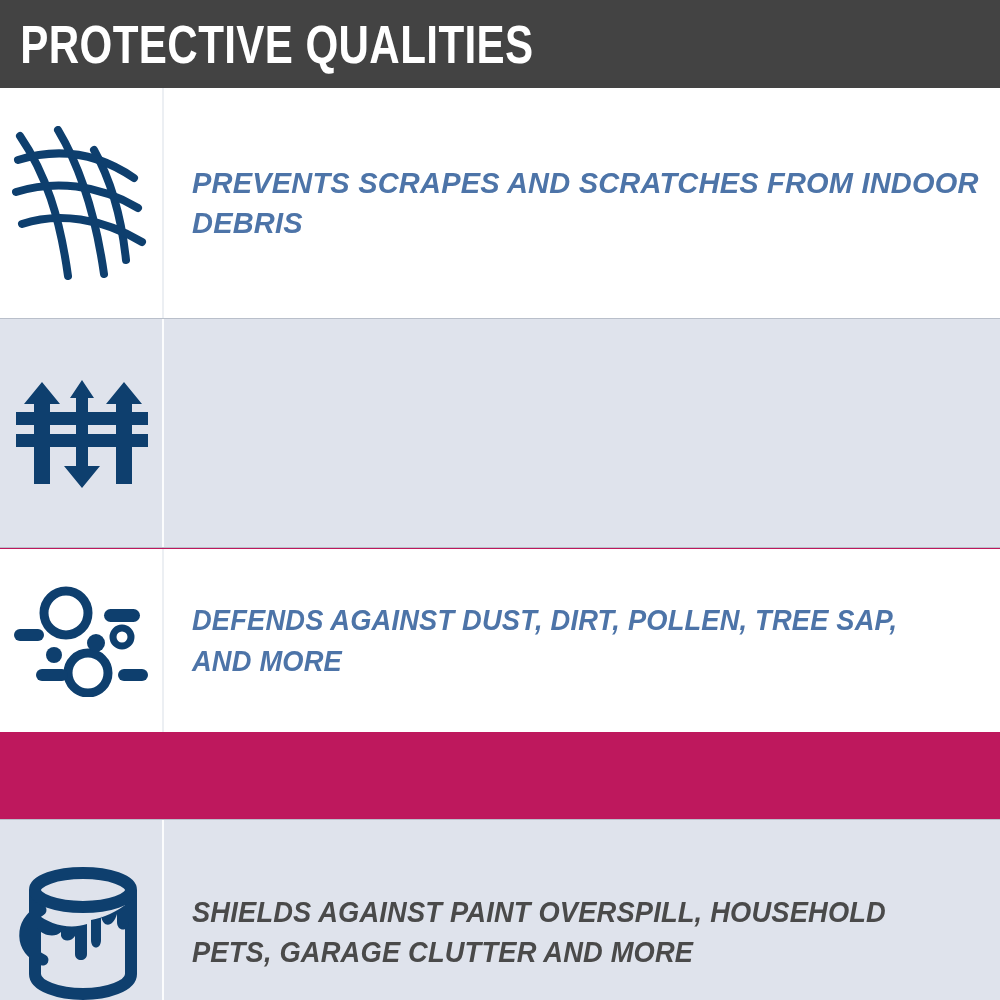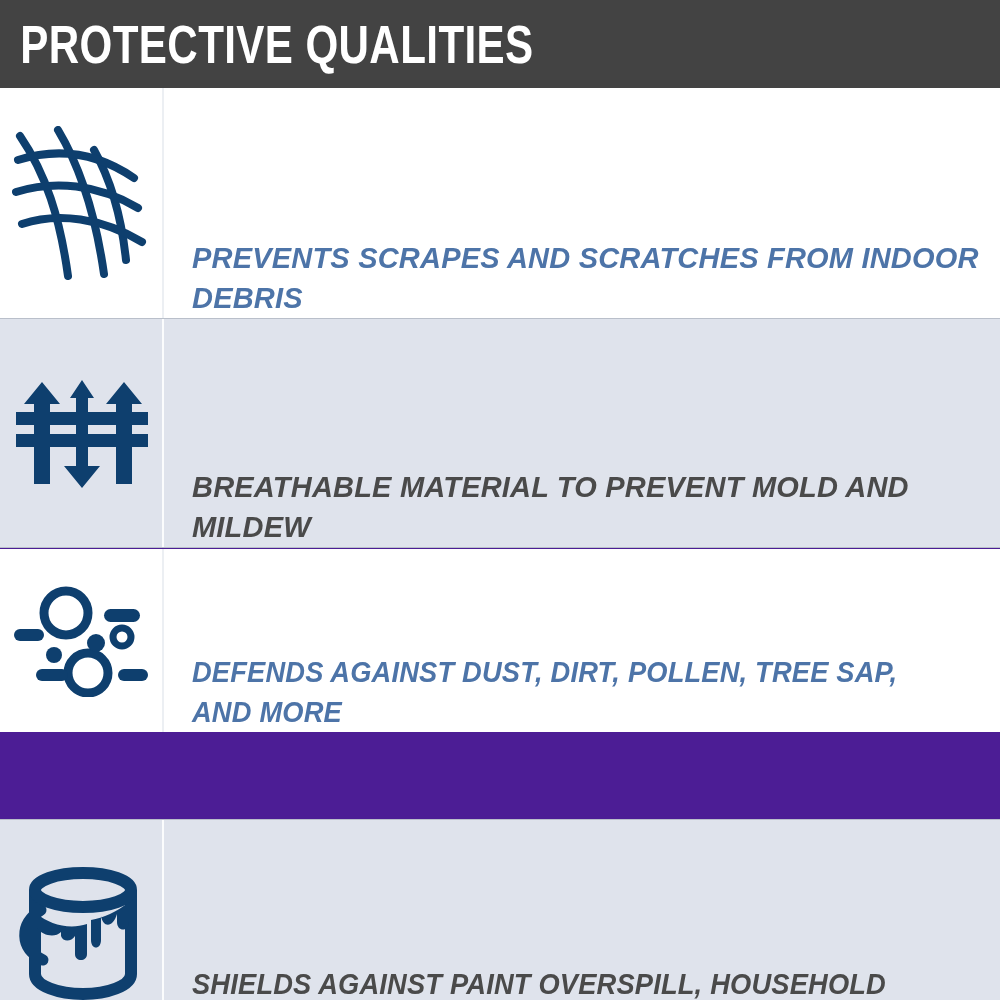--- a/index.html
+++ b/index.html
@@ -9,21 +9,21 @@
     background: #ffffff;
   }
   body {
     font-family: "Liberation Sans", "DejaVu Sans", sans-serif;
   }
   #infographic {
     position: relative;
     width: 1000px;
     height: 1000px;
     overflow: hidden;
-    background: #4c1d95;
+    background: #be185d;
     box-sizing: border-box;
   }
 
   
   .header-bar {
     position: absolute;
     left: 0;
     top: 0;
     width: 1000px;
     height: 88px;
@@ -77,21 +77,21 @@
     top: 0;
     bottom: 0;
     width: 2px;
     background: #fbfcfd;
   }
   .row.light .divider { background: #eceff3; }
 
   .text-cell {
     flex: 1;
     display: flex;
-    align-items: flex-end;
+    align-items: center;
     padding-left: 28px;
     padding-right: 13px;
     box-sizing: border-box;
   }
   .feature-text {
     font-family: "Liberation Sans", "DejaVu Sans", sans-serif;
     font-weight: bold;
     font-style: italic;
     font-size: 29px;
     line-height: 1.38;
@@ -143,23 +143,20 @@
 
           <path d="M66 6 L78 24 L72 24 L72 92 L84 92 L66 114 L48 92 L60 92 L60 24 L54 24 Z"></path>
 
           <path d="M108 8 L126 30 L116 30 L116 110 L100 110 L100 30 L90 30 Z"></path>
 
           <rect x="0" y="38" width="132" height="13"></rect>
           <rect x="0" y="60" width="132" height="13"></rect>
         </svg>
       </span>
       <span class="divider"></span>
-    </div>
-    <div class="text-cell">
-      <p class="feature-text gray">BREATHABLE MATERIAL TO PREVENT MOLD AND MILDEW</p>
     </div>
   </div>
 
   <div class="row row-3 light">
     <div class="icon-cell">
       <span>
         <svg class="icon-svg" width="140" height="112" viewBox="0 0 140 112" fill="#0e3f6e">
 
           <circle cx="54" cy="28" r="22" fill="none" stroke="#0e3f6e" stroke-width="9"></circle>
 

